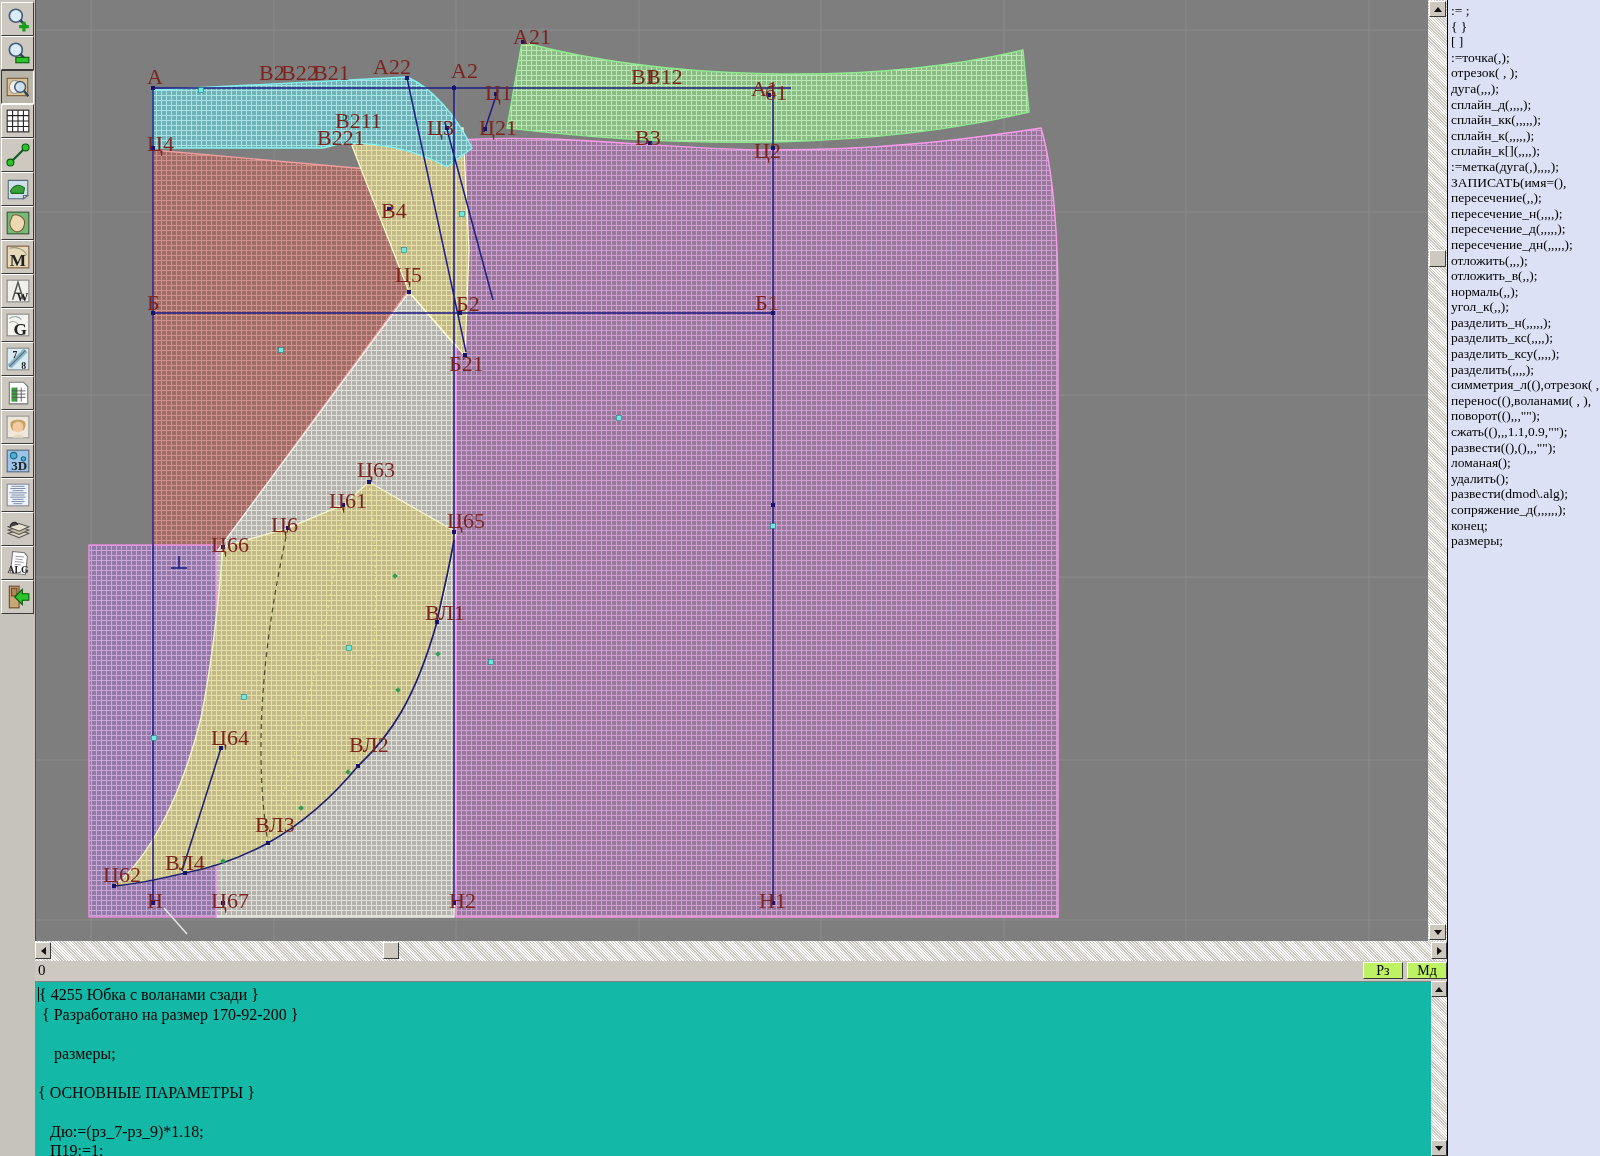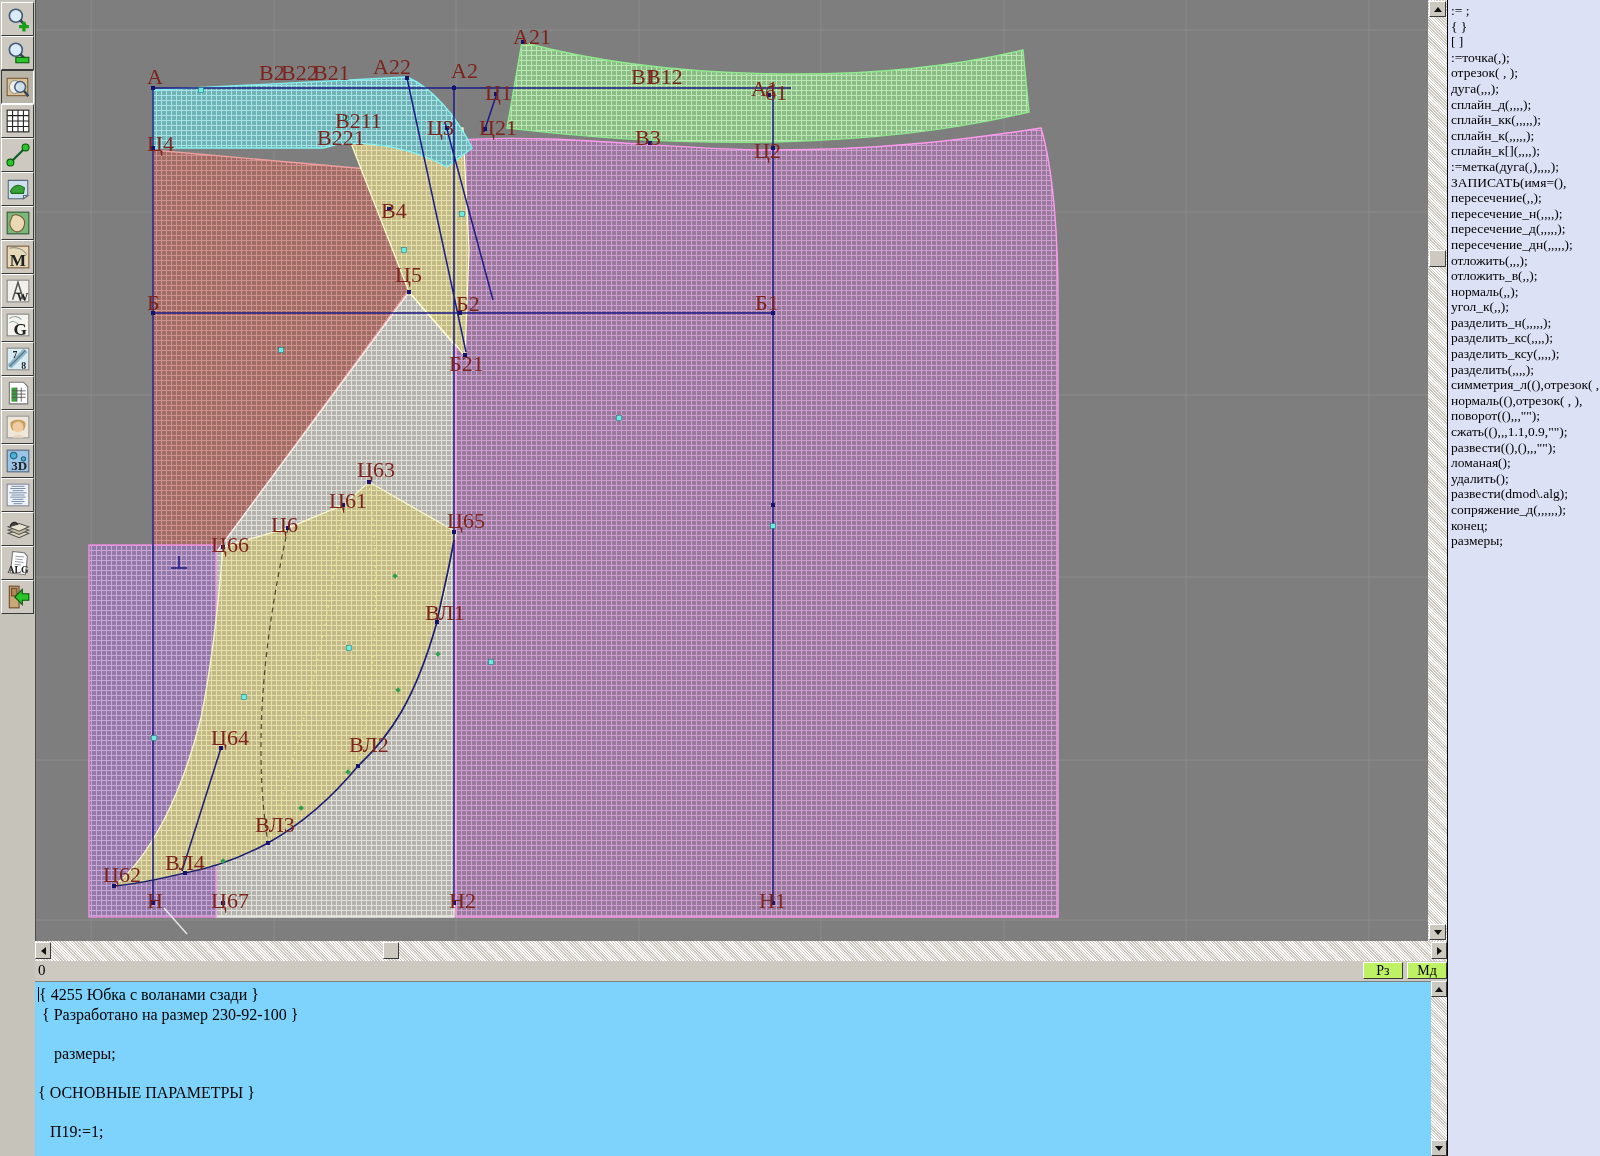--- a/index.html
+++ b/index.html
@@ -40,21 +40,21 @@
   .thumb{position:absolute;box-sizing:border-box;background:#cdc9c0;
          border:1px solid;border-color:#ffffff #3a3a3a #3a3a3a #ffffff;}
 
   
   .statusrow{position:absolute;left:35px;top:961px;width:1412px;height:20px;background:#cdc9c0;}
   .pos{position:absolute;left:3px;top:1px;font-size:15px;color:#000;}
   .wbtn{position:absolute;top:1px;width:40px;height:17px;padding:0;font:14px "Liberation Serif",serif;
         background:#bef264;border:1px solid;border-color:#ffffff #3a3a3a #3a3a3a #ffffff;cursor:pointer;}
 
   
-  .editor{position:absolute;left:35px;top:981px;width:1396px;height:175px;background:#7dd3fc;
+  .editor{position:absolute;left:35px;top:981px;width:1396px;height:175px;background:#14b8a6;
           border-top:1px solid #808080;box-sizing:border-box;overflow:hidden;padding:3px 0 0 3px;}
   .eline{white-space:pre;font-size:16px;line-height:19.5px;color:#000;}
   .caret{display:inline-block;width:1px;height:15px;background:#000;vertical-align:-2px;}
 
   
   .rpanel{position:absolute;left:1447px;top:0;width:153px;height:1156px;background:#dde1f6;
           border-left:1px solid #000;box-sizing:border-box;overflow:hidden;padding:3px 0 0 3px;}
   .cmd{white-space:nowrap;overflow:hidden;font-size:13.5px;line-height:15.6px;color:#000;cursor:pointer;}
 </style>
 </head>
@@ -406,26 +406,27 @@
 
   <div class="statusrow">
     <span class="pos">0</span>
     <button class="wbtn" style="left:1328px;">Рз</button>
     <button class="wbtn" style="left:1372px;">Мд</button>
   </div>
 
   <div class="editor">
     <div id="editor-lines">
         <div class="eline"><span class="caret"></span>{ 4255 Юбка с воланами сзади }</div>
-        <div class="eline"> { Разработано на размер 230-92-100 }</div>
+        <div class="eline"> { Разработано на размер 170-92-200 }</div>
         <div class="eline"> </div>
         <div class="eline">    размеры;</div>
         <div class="eline"> </div>
         <div class="eline">{ ОСНОВНЫЕ ПАРАМЕТРЫ }</div>
         <div class="eline"> </div>
+        <div class="eline">   Дю:=(рз_7-рз_9)*1.18;</div>
         <div class="eline">   П19:=1;</div>
       </div>
   </div>
 
   <div class="edscroll sb-track">
     <div class="sbtn" style="left:0;top:0;width:16px;height:16px;">
         <span class="tri tri-up"></span>
       </div>
     <div class="sbtn" style="left:0;top:159px;width:16px;height:16px;">
         <span class="tri tri-down"></span>
@@ -452,21 +453,21 @@
         <div class="cmd">пересечение_дн(,,,,,);</div>
         <div class="cmd">отложить(,,,);</div>
         <div class="cmd">отложить_в(,,);</div>
         <div class="cmd">нормаль(,,);</div>
         <div class="cmd">угол_к(,,);</div>
         <div class="cmd">разделить_н(,,,,,);</div>
         <div class="cmd">разделить_кс(,,,,);</div>
         <div class="cmd">разделить_ксу(,,,,);</div>
         <div class="cmd">разделить(,,,,);</div>
         <div class="cmd">симметрия_л((),отрезок( , ),</div>
-        <div class="cmd">нормаль((),отрезок( , ),</div>
+        <div class="cmd">перенос((),воланами( , ),</div>
         <div class="cmd">поворот((),,,"");</div>
         <div class="cmd">сжать((),,,1.1,0.9,"");</div>
         <div class="cmd">развести((),(),,,"");</div>
         <div class="cmd">ломаная();</div>
         <div class="cmd">удалить();</div>
         <div class="cmd">развести(dmod\.alg);</div>
         <div class="cmd">сопряжение_д(,,,,,,);</div>
         <div class="cmd">конец;</div>
         <div class="cmd">размеры;</div>
       </div>

